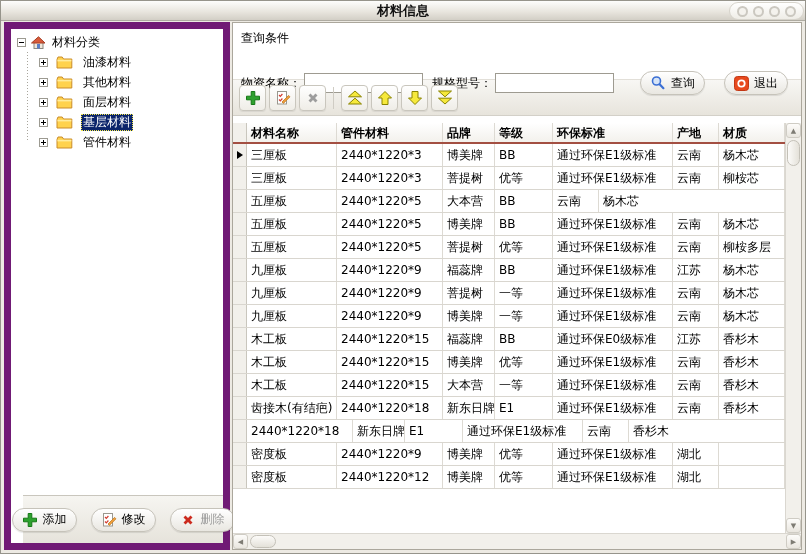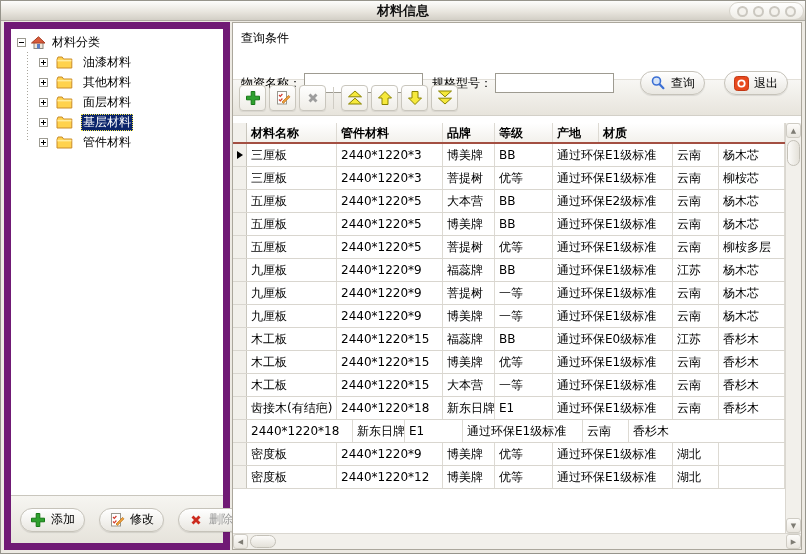--- a/index.html
+++ b/index.html
@@ -27,22 +27,22 @@
     background: repeating-linear-gradient(to bottom,#A8A59C 0 1px, transparent 1px 3px) 4px 0 / 1px 90% no-repeat; }
   .tree-item { display:flex; align-items:center; gap:8px; padding:1.5px 0; cursor:default; }
   .expander { width:9px; height:9px; border:1px solid #9C9A91; background:#fff; position:relative; flex:none; }
   .expander::before { content:''; position:absolute; left:1px; right:1px; top:3px; height:1px; background:#000; }
   .expander.plus::after { content:''; position:absolute; top:1px; bottom:1px; left:3px; width:1px; background:#000; }
   .tlabel { padding:0 2px; white-space:nowrap; }
   .tlabel.selected { background:#0B246B; color:#ffffff; outline:1px dotted #F5E94B; outline-offset:-1px; }
   .icon { flex:none; display:inline-block; vertical-align:middle; }
 
   
-  .left-footer { position:absolute; left:0; right:0; bottom:0; height:48px; border-top:1px solid #C9C6BD;
-    background:linear-gradient(#F6F5F1,#E6E3DB); display:flex; align-items:center; padding:0 9px; gap:14px; }
+  .left-footer { position:absolute; left:12px; right:0; bottom:0; height:48px; border-top:1px solid #C9C6BD;
+    background:linear-gradient(#F6F5F1,#E6E3DB); display:flex; align-items:center; padding:0 9px; gap:14px;justify-content:center; }
   .pill { height:24px; border:1px solid #C6C3BA; border-radius:12px; background:linear-gradient(#FFFFFF,#E9E7E1);
     display:inline-flex; align-items:center; gap:5px; padding:0 9px; font-size:12px; font-family:inherit; cursor:pointer;
     box-shadow:0 1px 1px rgba(0,0,0,0.10); white-space:nowrap; }
   .pill .dim { color:#9B9B9B; }
   .picon { display:inline-flex; align-items:center; }
 
   
   .query { height:57px; padding:7px 8px 0 8px; border-bottom:1px solid #E2DFD8; background:#fff; }
   .query-title { font-size:12px; color:#000; }
   .query-row { margin-top:24px; display:flex; align-items:center; }
@@ -287,20 +287,21 @@
           </button>
         </div>
 
       <div class="table-wrap">
         <div class="thead">
             <div class="tcell sel-cell th"></div>
             <div class="tcell th c0">材料名称</div>
             <div class="tcell th c1">管件材料</div>
             <div class="tcell th c2">品牌</div>
             <div class="tcell th c3">等级</div>
+            <div class="tcell th c4">环保标准</div>
             <div class="tcell th c5">产地</div>
             <div class="tcell th c6">材质</div>
           </div>
         <div>
             <div class="trow">
               <div class="tcell sel-cell">
                 <span class="row-arrow"></span>
               </div>
               <div class="tcell c0">三厘板</div>
               <div class="tcell c1">2440*1220*3</div>
@@ -319,21 +320,20 @@
               <div class="tcell c4">通过环保E1级标准</div>
               <div class="tcell c5">云南</div>
               <div class="tcell c6">柳桉芯</div>
             </div>
             <div class="trow">
               <div class="tcell sel-cell"></div>
               <div class="tcell c0">五厘板</div>
               <div class="tcell c1">2440*1220*5</div>
               <div class="tcell c2">大本营</div>
               <div class="tcell c3">BB</div>
-              <div class="tcell c4">通过环保E2级标准</div>
               <div class="tcell c5">云南</div>
               <div class="tcell c6">杨木芯</div>
             </div>
             <div class="trow">
               <div class="tcell sel-cell"></div>
               <div class="tcell c0">五厘板</div>
               <div class="tcell c1">2440*1220*5</div>
               <div class="tcell c2">博美牌</div>
               <div class="tcell c3">BB</div>
               <div class="tcell c4">通过环保E1级标准</div>

